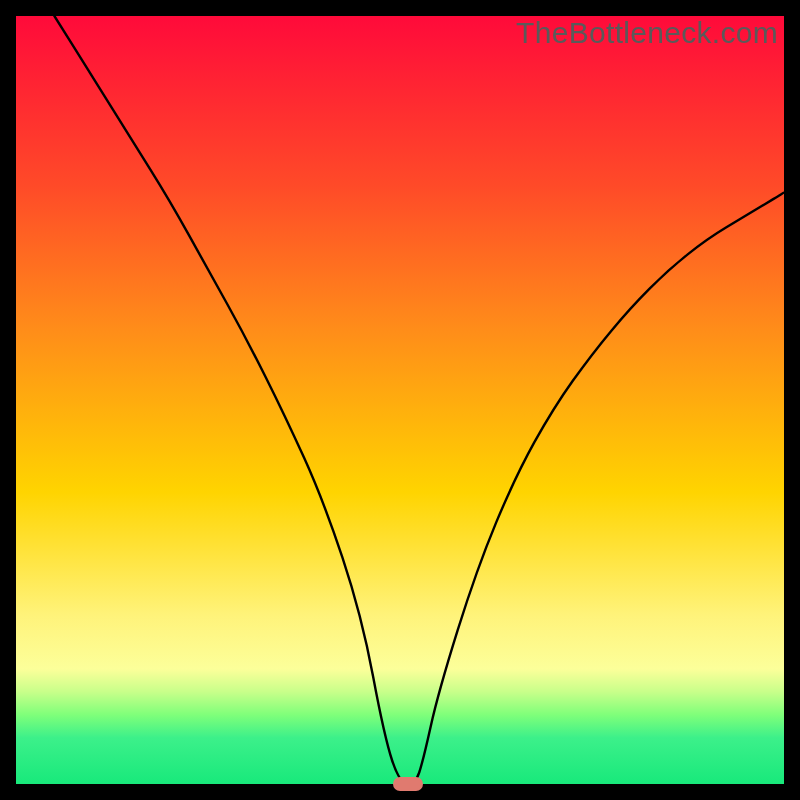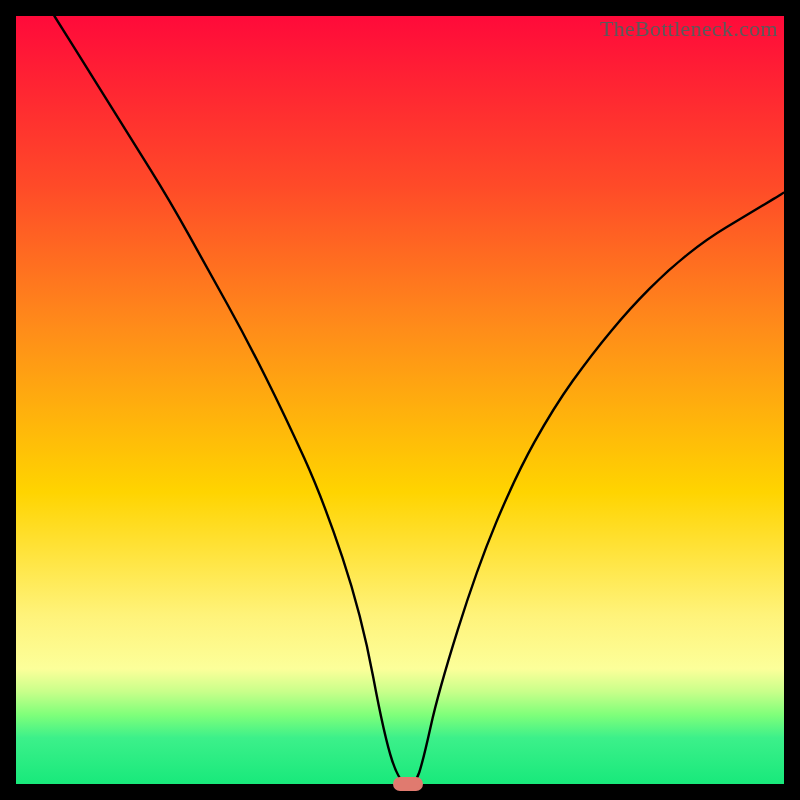--- a/index.html
+++ b/index.html
@@ -35,25 +35,24 @@
       #7fff7a 91%,
       #3cf08a 94%,
       #18e97b 100%
     );
   }
   .attribution {
     position: absolute;
     top: 0;
     right: 6px;
     color: #5a5a5a;
-    font-size: 22px;
+    font-size: 30px;
     font-weight: 500;
     letter-spacing: 0.3px;
     user-select: none;
-    font-family: Liberation Serif, serif;
   }
   svg.curve {
     position: absolute;
     left: 0;
     top: 0;
     width: 768px;
     height: 768px;
   }
   .marker {
     position: absolute;

